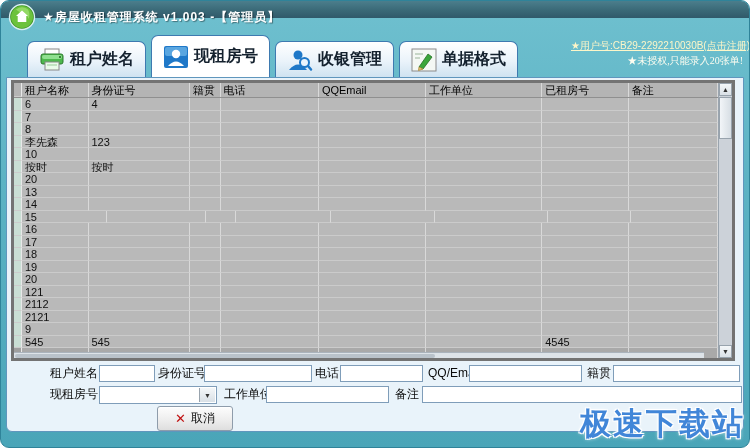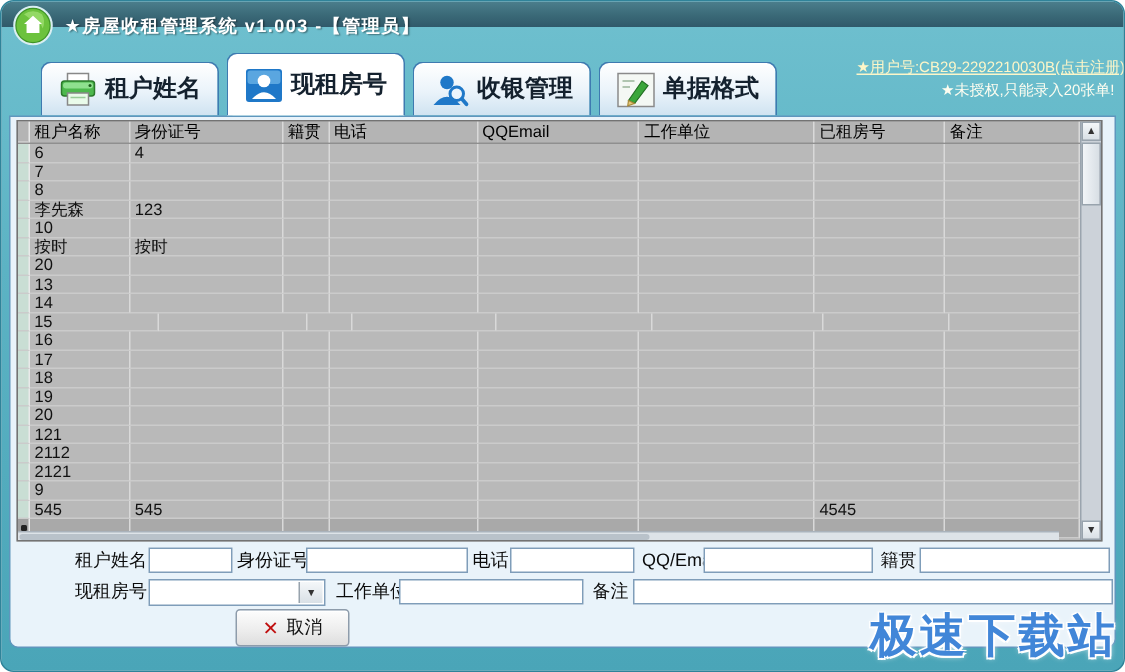--- a/index.html
+++ b/index.html
@@ -19,26 +19,26 @@
   .tab{display:flex;align-items:center;gap:5px;height:36px;padding:0 11px;box-sizing:border-box;
     background:linear-gradient(180deg,#ffffff 0%,#eaf3fa 55%,#cfe3f1 100%);
     border:1px solid #3e7ab0;border-bottom:none;border-radius:7px 7px 0 0;cursor:pointer;
     box-shadow:inset 0 1px 0 #fff;}
   .tab.active{height:42px;background:#ffffff;z-index:3;}
   .tab-label{font-size:16px;font-weight:bold;color:#14212e;white-space:nowrap;}
   .tab-icon{width:26px;height:24px;display:inline-block;}
   
   .license{position:absolute;right:6px;top:37px;width:172px;text-align:right;line-height:15px;}
   .license .l1{font-size:10px;color:#fdf6c8;text-decoration:underline;cursor:pointer;white-space:nowrap;}
-  .license .l2{font-size:10px;color:#fdfdf0;white-space:nowrap;}
+  .license .l2{font-size:10px;color:#fdfdf0;white-space:nowrap;font-family:Liberation Serif, serif;}
   
   .panel{position:absolute;left:5px;right:5px;top:76px;bottom:15px;background:#e9f3fa;
     border:1px solid #5f96bd;border-radius:0 0 6px 6px;box-sizing:border-box;}
   
-  .grid{position:absolute;left:4px;top:2px;width:724px;height:281px;border:1px solid #737373;
+  .grid{position:absolute;left:4px;top:2px;width:724px;height:281px;border:3px solid #737373;
     background:#b9b9b9;box-sizing:border-box;overflow:hidden;}
   .grid-inner{position:absolute;left:0;top:0;right:14px;bottom:0;}
   .grow{display:flex;height:12.5px;line-height:12.5px;}
   .grow.header{height:14px;line-height:14px;background:#b4b4b4;border-bottom:1px solid #8f8f8f;}
   .grow.newrow{background:#a9a9a9;}
   .gcell{box-sizing:border-box;border-right:1px solid #d9d9d9;border-bottom:1px solid #cbcbcb;
     font-size:11px;color:#111;padding:0 3px;overflow:hidden;white-space:nowrap;}
   .grow.header .gcell{border-bottom:none;font-size:11px;color:#000;}
   .gsel{box-sizing:border-box;width:8px;background:#c9ded4;border-right:1px solid #e9e9e9;
     border-bottom:1px solid #cbcbcb;position:relative;}

